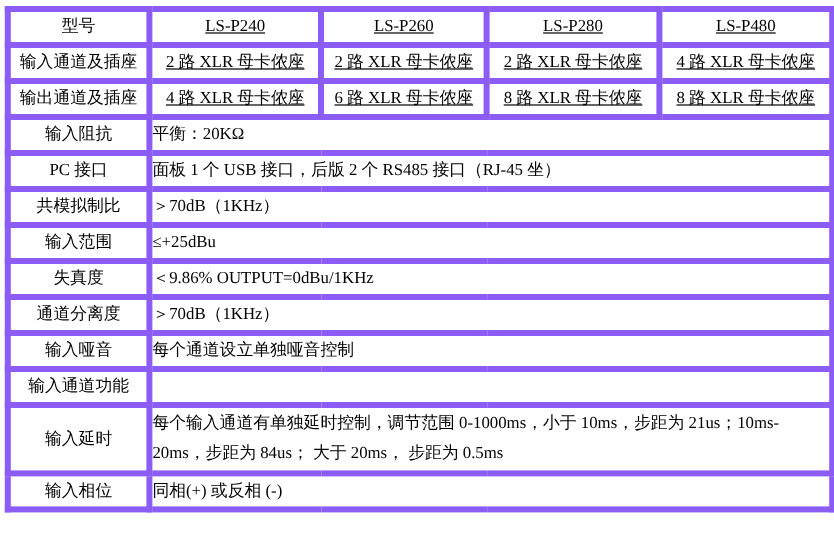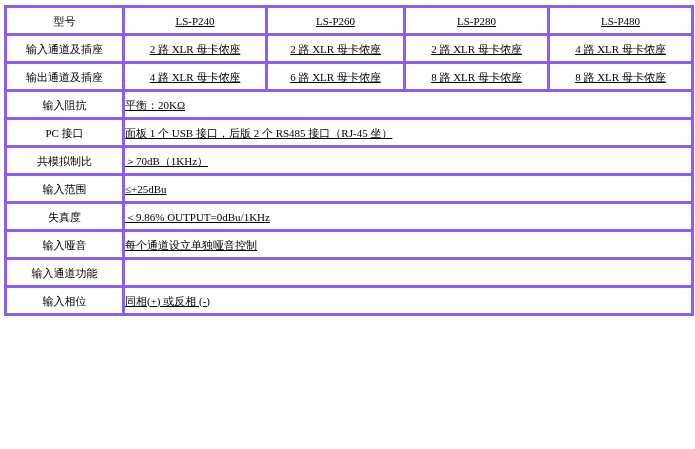--- a/index.html
+++ b/index.html
@@ -22,40 +22,39 @@
     width: 687px;
     border: 2px solid #000000;
     background: #ffffff;
   }
   table.spec-table col.c0 { width: 118px; }
   table.spec-table col.c1 { width: 143px; }
   table.spec-table col.c2 { width: 138px; }
   table.spec-table col.c3 { width: 144px; }
   table.spec-table col.c4 { width: 144px; }
   table.spec-table td, table.spec-table th {
-    border: 3px solid #8b5cf6;
-    font-size: 11px;
+    border: 5px solid #8b5cf6;
+    font-size: 14px;
     font-weight: normal;
     line-height: 24px;
     padding: 0;
     height: 25px;
     overflow: hidden;
     white-space: nowrap;
   }
   td.label-cell, th.label-cell {
     text-align: center;
   }
   td.model-value-cell, th.model-cell {
     text-align: center;
     text-decoration: underline;
   }
   td.merged-value-cell {
     text-align: left;
     padding: 0 7px;
-    text-decoration: underline;
   }
   tr.tall-row td {
     height: 52px;
     white-space: normal;
     vertical-align: middle;
     line-height: 25px;
   }
 </style>
 </head>
 <body>
@@ -115,31 +114,39 @@
         <td class="merged-value-cell" colspan="4">≤+25dBu</td>
       </tr>
 
 
 
       <tr>
         <td class="label-cell">失真度</td>
         <td class="merged-value-cell" colspan="4">＜9.86% OUTPUT=0dBu/1KHz</td>
       </tr>
 
+      <tr>
+        <td class="label-cell">通道分离度</td>
+        <td class="merged-value-cell" colspan="4">＞70dB（1KHz）</td>
+      </tr>
 
       <tr>
         <td class="label-cell">输入哑音</td>
         <td class="merged-value-cell" colspan="4">每个通道设立单独哑音控制</td>
       </tr>
 
       <tr>
         <td class="label-cell">输入通道功能</td>
         <td class="merged-value-cell" colspan="4"></td>
       </tr>
 
+      <tr class="tall-row">
+        <td class="label-cell">输入延时</td>
+        <td class="merged-value-cell" colspan="4">每个输入通道有单独延时控制，调节范围 0-1000ms，小于 10ms，步距为 21us；10ms-20ms，步距为 84us； 大于 20ms， 步距为 0.5ms</td>
+      </tr>
 
       <tr>
         <td class="label-cell">输入相位</td>
         <td class="merged-value-cell" colspan="4">同相(+) 或反相 (-)</td>
       </tr>
     </tbody>
   </table>
 </div>
 
 </body></html>

